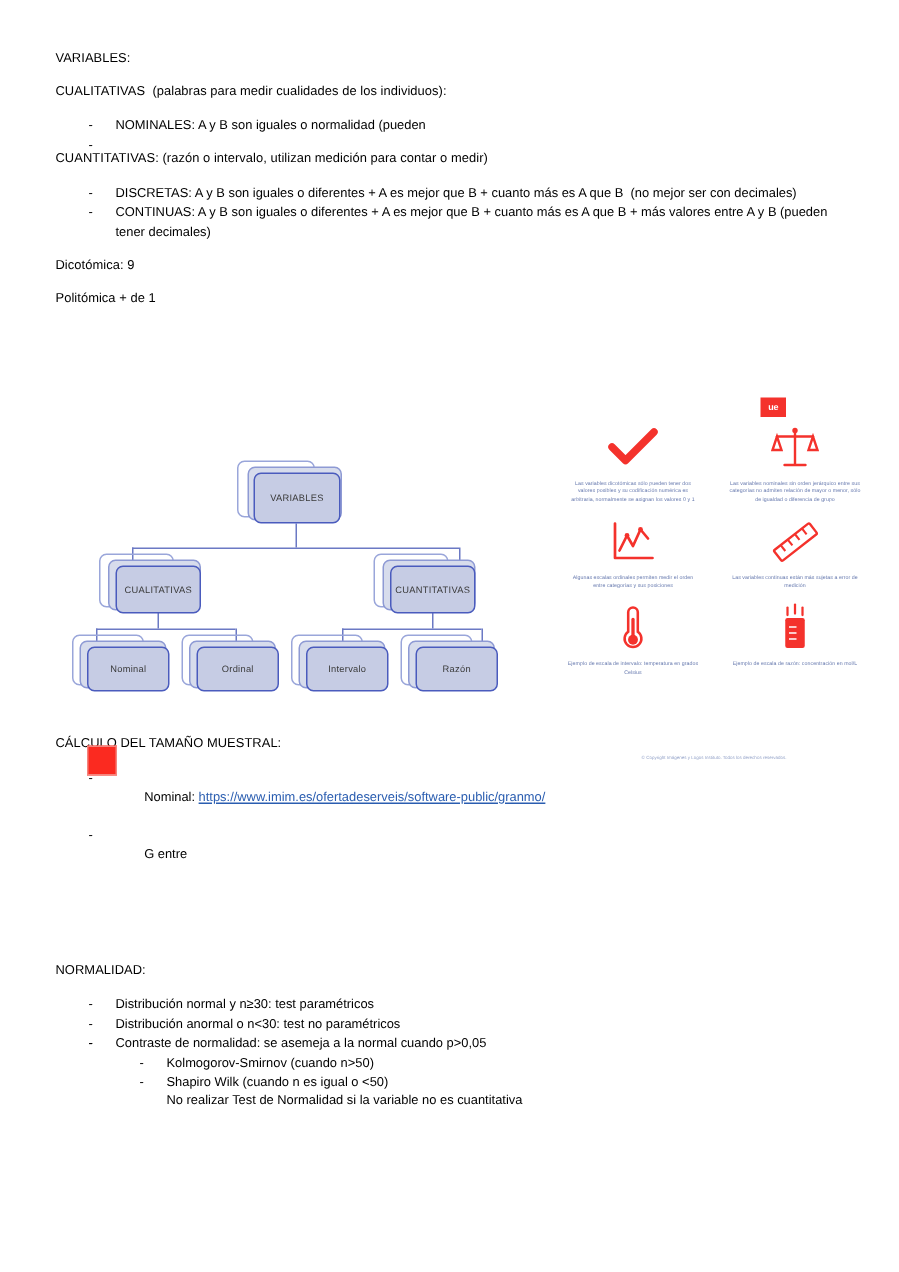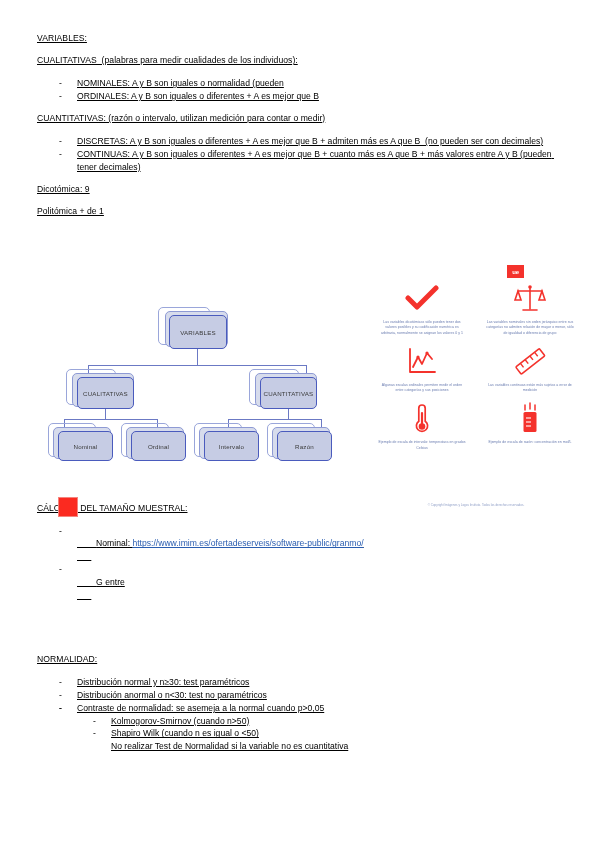--- a/index.html
+++ b/index.html
@@ -18,21 +18,20 @@
   .page {
     position: absolute;
     inset: 0;
     background: #ffffff;
   }
   .doc {
     position: absolute;
     left: 37px;
     top: 33px;
     width: 530px;
-    text-decoration: underline;
   }
   .para {
     font-size: 8.6px;
     line-height: 1.34;
     margin: 0 0 10.5px 0;
     letter-spacing: 0.005em;
     white-space: pre-wrap;
   }
   .bullet-list {
     margin: 0 0 10px 0;
@@ -202,27 +201,27 @@
 <div class="page">
 
   <div class="doc">
 
     <p class="para">VARIABLES:</p>
 
     <p class="para">CUALITATIVAS  (palabras para medir cualidades de los individuos):</p>
 
     <ul class="bullet-list">
       <li class="bullet-item"><span class="dash">-</span><span>NOMINALES: A y B son iguales o normalidad (pueden</span></li>
-      <li class="bullet-item"><span class="dash">-</span><span>ORDINALES: A y B son iguales o diferentes + A es mejor que B</span></li>
+      <li class="bullet-item"><span class="dash">-</span></li>
     </ul>
 
     <p class="para">CUANTITATIVAS: (razón o intervalo, utilizan medición para contar o medir)</p>
 
     <ul class="bullet-list">
-      <li class="bullet-item"><span class="dash">-</span><span>DISCRETAS: A y B son iguales o diferentes + A es mejor que B + admiten más es A que B  (no pueden ser con decimales)</span></li>
+      <li class="bullet-item"><span class="dash">-</span><span>DISCRETAS: A y B son iguales o diferentes + A es mejor que B + cuanto más es A que B  (no mejor ser con decimales)</span></li>
       <li class="bullet-item"><span class="dash">-</span><span>CONTINUAS: A y B son iguales o diferentes + A es mejor que B + cuanto más es A que B + más valores entre A y B (pueden tener decimales)</span></li>
     </ul>
 
     <p class="para">Dicotómica: 9</p>
     <p class="para">Politómica + de 1</p>
 
     <div class="spacer-lg"></div>
     <div style="height:245px"></div>
 
     <p class="para">CÁLCULO DEL TAMAÑO MUESTRAL:</p>

